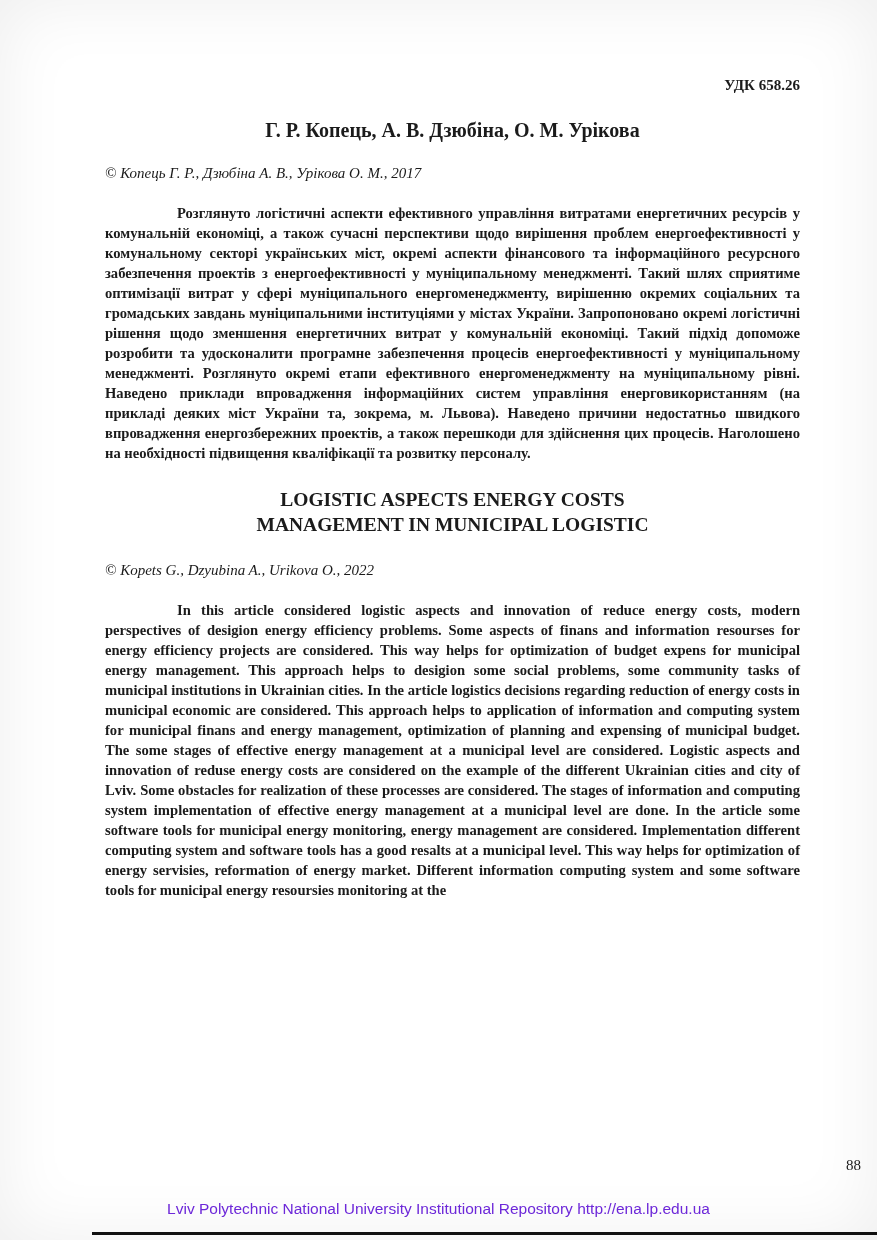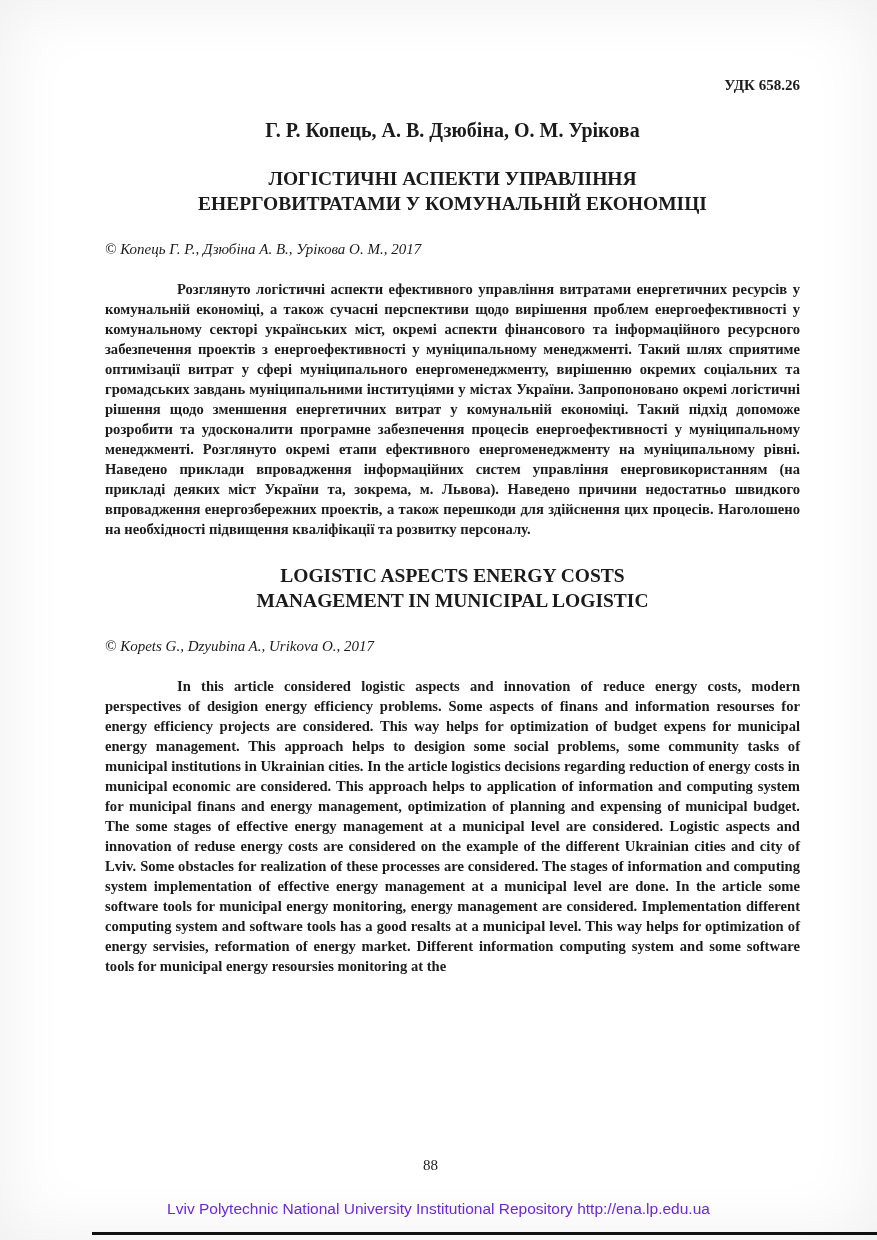--- a/index.html
+++ b/index.html
@@ -64,21 +64,21 @@
   }
   .abstract p { text-indent: 72px; }
 
   .title-en { margin-top: 24px; }
 
   .page-number {
     position: absolute;
     bottom: 66px;
     left: 0;
     right: 16px;
-    text-align: center;
+    text-align: right;
     font-size: 15px;
     line-height: 18px;
   }
 
   .footer {
     position: absolute;
     bottom: 22px;
     left: 0;
     right: 0;
     text-align: center;
@@ -100,37 +100,33 @@
 </head>
 <body>
 
 <div class="page">
 
   <div class="udc">УДК 658.26</div>
 
   <div class="authors">Г. Р. Копець, А. В. Дзюбіна, О. М. Урікова</div>
 
 
-  <h1 class="title">
-    <span>ЛОГІСТИЧНІ АСПЕКТИ УПРАВЛІННЯ</span><br>
-    <span>ЕНЕРГОВИТРАТАМИ У КОМУНАЛЬНІЙ ЕКОНОМІЦІ</span>
-  </h1>
 
   <div class="copyright">© Копець Г. Р., Дзюбіна А. В., Урікова О. М., 2017</div>
 
   <div class="abstract">
     <p>Розглянуто логістичні аспекти ефективного управління витратами енергетичних ресурсів у комунальній економіці, а також сучасні перспективи щодо вирішення проблем енергоефективності у комунальному секторі українських міст, окремі аспекти фінансового та інформаційного ресурсного забезпечення проектів з енергоефективності у муніципальному менеджменті. Такий шлях сприятиме оптимізації витрат у сфері муніципального енергоменеджменту, вирішенню окремих соціальних та громадських завдань муніципальними інституціями у містах України. Запропоновано окремі логістичні рішення щодо зменшення енергетичних витрат у комунальній економіці. Такий підхід допоможе розробити та удосконалити програмне забезпечення процесів енергоефективності у муніципальному менеджменті. Розглянуто окремі етапи ефективного енергоменеджменту на муніципальному рівні. Наведено приклади впровадження інформаційних систем управління енерговикористанням (на прикладі деяких міст України та, зокрема, м. Львова). Наведено причини недостатньо швидкого впровадження енергозбережних проектів, а також перешкоди для здійснення цих процесів. Наголошено на необхідності підвищення кваліфікації та розвитку персоналу.</p>
   </div>
 
   <h1 class="title title-en">
     <span>LOGISTIC ASPECTS ENERGY COSTS</span><br>
     <span>MANAGEMENT IN MUNICIPAL LOGISTIC</span>
   </h1>
 
-  <div class="copyright">© Kopets G., Dzyubina A., Urikova O., 2017</div>
+  <div class="copyright">© Kopets G., Dzyubina A., Urikova O., 2022</div>
 
   <div class="abstract">
     <p>In this article considered logistic aspects and innovation of reduce energy costs, modern perspectives of desigion energy efficiency problems. Some aspects of finans and information resourses for energy efficiency projects are considered. This way helps for optimization of budget expens for municipal energy management. This approach helps to desigion some social problems, some community tasks of municipal institutions in Ukrainian cities. In the article logistics decisions regarding reduction of energy costs in municipal economic are considered. This approach helps to application of information and computing system for municipal finans and energy management, optimization of planning and expensing of municipal budget. The some stages of effective energy management at a municipal level are considered. Logistic aspects and innovation of reduse energy costs are considered on the example of the different Ukrainian cities and city of Lviv. Some obstacles for realization of these processes are considered. The stages of information and computing system implementation of effective energy management at a municipal level are done. In the article some software tools for municipal energy monitoring, energy management are considered. Implementation different computing system and software tools has a good resalts at a municipal level. This way helps for optimization of energy servisies, reformation of energy market. Different information computing system and some software tools for municipal energy resoursies monitoring at the</p>
   </div>
 
   <div class="page-number">88</div>
 
   <div class="footer">Lviv Polytechnic National University Institutional Repository http://ena.lp.edu.ua</div>
 
   <div class="scan-line"></div>

